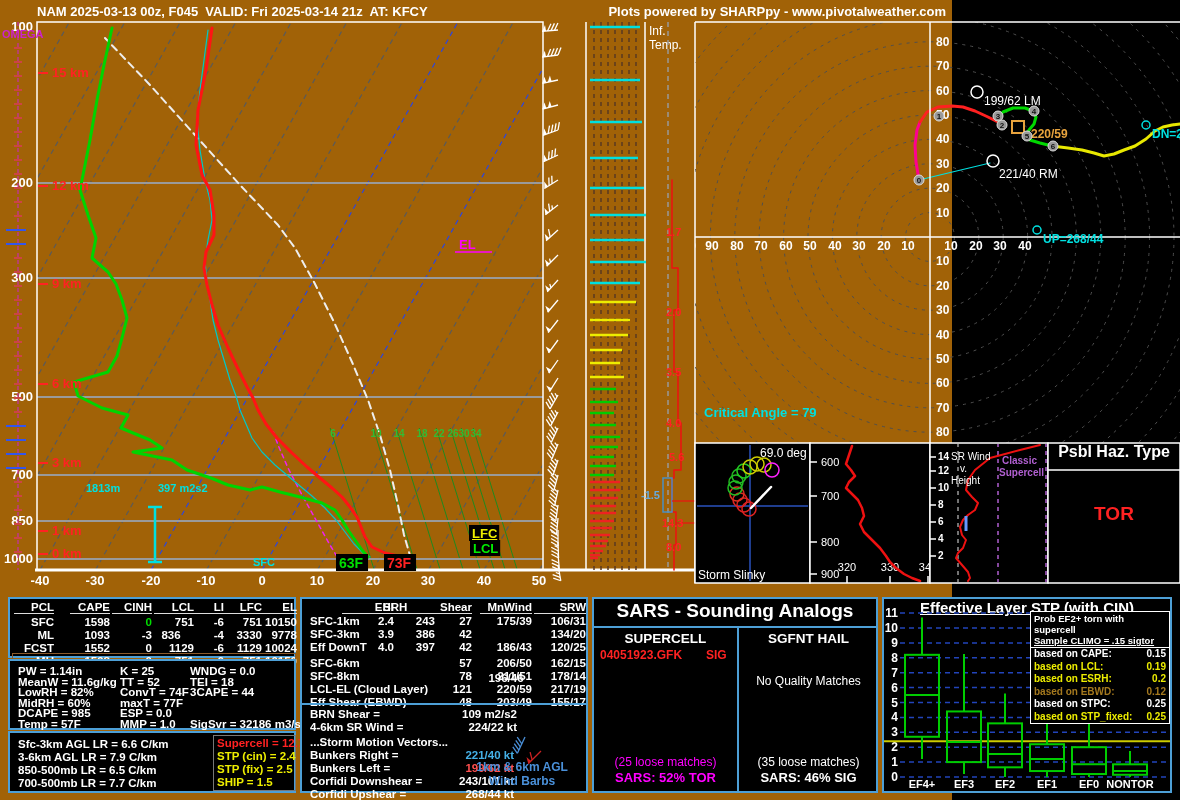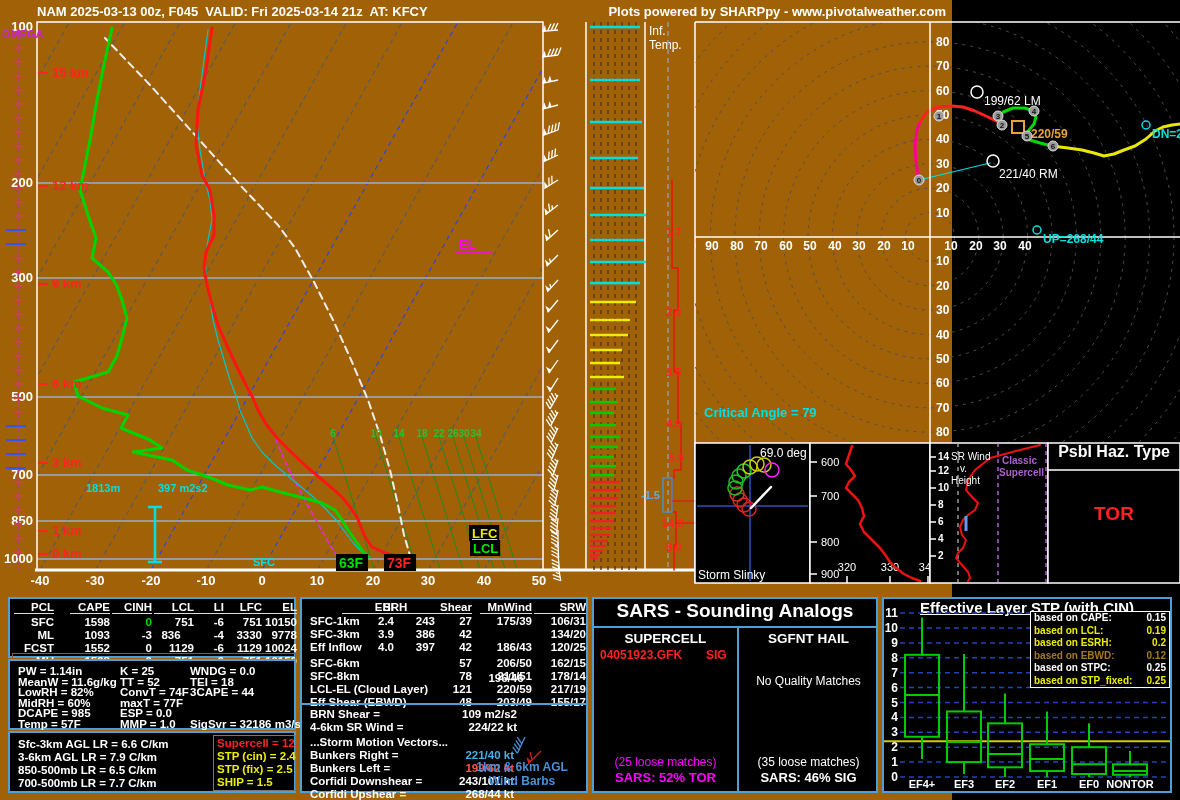--- a/index.html
+++ b/index.html
@@ -629,21 +629,21 @@
       <div class="pt " style="left:81px;top:16px;width:52px;text-align:right;color:#fff;">243</div>
       <div class="pt " style="left:118px;top:16px;width:52px;text-align:right;color:#fff;">27</div>
       <div class="pt " style="left:178px;top:16px;width:52px;text-align:right;color:#fff;">175/39</div>
       <div class="pt " style="left:232px;top:16px;width:52px;text-align:right;color:#fff;">106/31</div>
       <div class="pt " style="left:8px;top:29px;color:#fff;">SFC-3km</div>
       <div class="pt " style="left:40px;top:29px;width:52px;text-align:right;color:#fff;">3.9</div>
       <div class="pt " style="left:81px;top:29px;width:52px;text-align:right;color:#fff;">386</div>
       <div class="pt " style="left:118px;top:29px;width:52px;text-align:right;color:#fff;">42</div>
       <div class="pt " style="left:178px;top:29px;width:52px;text-align:center;color:#fff;margin-top:44px;">196/46</div>
       <div class="pt " style="left:232px;top:29px;width:52px;text-align:right;color:#fff;">134/20</div>
-      <div class="pt " style="left:8px;top:42px;color:#fff;">Eff Inflow</div>
+      <div class="pt " style="left:8px;top:42px;color:#fff;">Eff DownT</div>
       <div class="pt " style="left:40px;top:42px;width:52px;text-align:right;color:#fff;">4.0</div>
       <div class="pt " style="left:81px;top:42px;width:52px;text-align:right;color:#fff;">397</div>
       <div class="pt " style="left:118px;top:42px;width:52px;text-align:right;color:#fff;">42</div>
       <div class="pt " style="left:178px;top:42px;width:52px;text-align:right;color:#fff;">186/43</div>
       <div class="pt " style="left:232px;top:42px;width:52px;text-align:right;color:#fff;">120/25</div>
       <div class="pt " style="left:8px;top:58px;color:#fff;">SFC-6km</div>
       <div class="pt " style="left:118px;top:58px;width:52px;text-align:right;color:#fff;">57</div>
       <div class="pt " style="left:178px;top:58px;width:52px;text-align:right;color:#fff;">206/50</div>
       <div class="pt " style="left:232px;top:58px;width:52px;text-align:right;color:#fff;">162/15</div>
       <div class="pt " style="left:8px;top:71px;color:#fff;">SFC-8km</div>
@@ -753,20 +753,24 @@
         <rect x="188" y="148.2" width="34" height="26.82000000000002" fill="none" stroke="#00cc00" stroke-width="2"></rect>
         <line x1="188" y1="165.335" x2="222" y2="165.335" stroke="#00cc00" stroke-width="2"></line>
         <text x="205" y="189" fill="#fff" font-size="11px" font-weight="bold" text-anchor="middle">EF0</text>
         <line x1="246" y1="151.925" x2="246" y2="165.335" stroke="#00cc00" stroke-width="2"></line>
         <line x1="246" y1="175.765" x2="246" y2="178" stroke="#00cc00" stroke-width="2"></line>
         <rect x="229" y="165.335" width="34" height="10.429999999999978" fill="none" stroke="#00cc00" stroke-width="2"></rect>
         <line x1="229" y1="172.04" x2="263" y2="172.04" stroke="#00cc00" stroke-width="2"></line>
         <text x="246" y="189" fill="#fff" font-size="11px" font-weight="bold" text-anchor="middle">NONTOR</text>
       </svg>
     <div class="legendbox" id="stplegend" style="left:146px;top:12px;width:138px;">
+      <div style="border-bottom:1px solid #fff;padding:1px 3px;">
+        <div style="color:#fff;font-size:9.5px;font-weight:bold;">Prob EF2+ torn with supercell</div>
+        <div style="color:#fff;font-size:9.5px;font-weight:bold;text-decoration:underline;">Sample CLIMO = .15 sigtor</div>
+      </div>
       <div id="stplegendrows">
           <div class="legendrow">
             <span style="color: rgb(255, 255, 255);">based on CAPE:</span>
             <span style="color: rgb(255, 255, 255);">0.15</span>
           </div>
           <div class="legendrow">
             <span style="color: rgb(237, 237, 0);">based on LCL:</span>
             <span style="color: rgb(237, 237, 0);">0.19</span>
           </div>
           <div class="legendrow">

